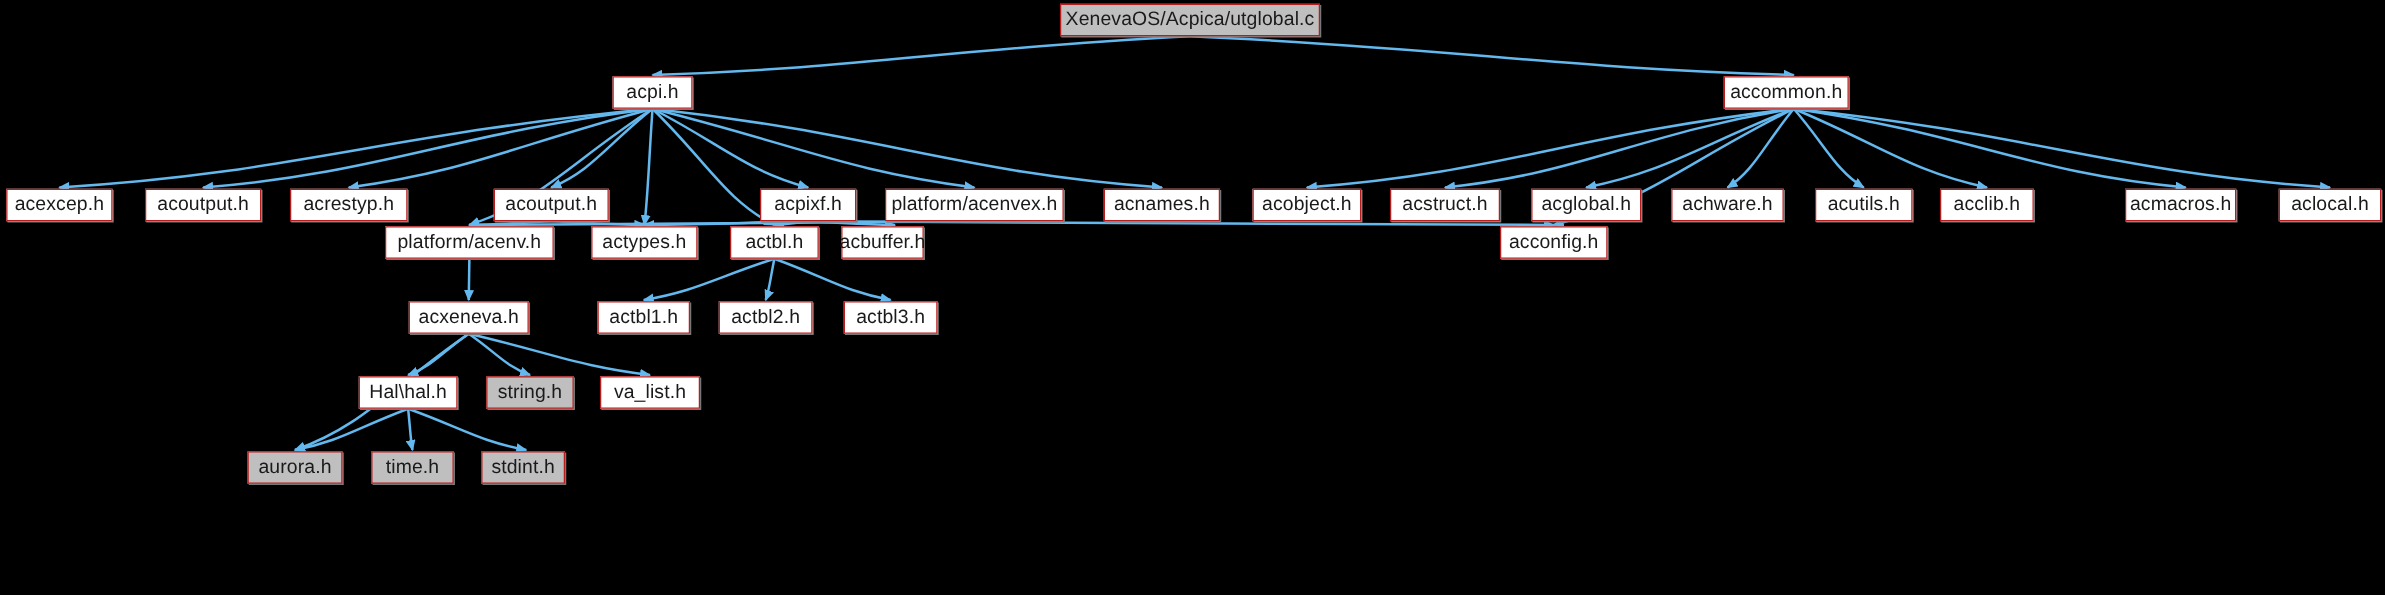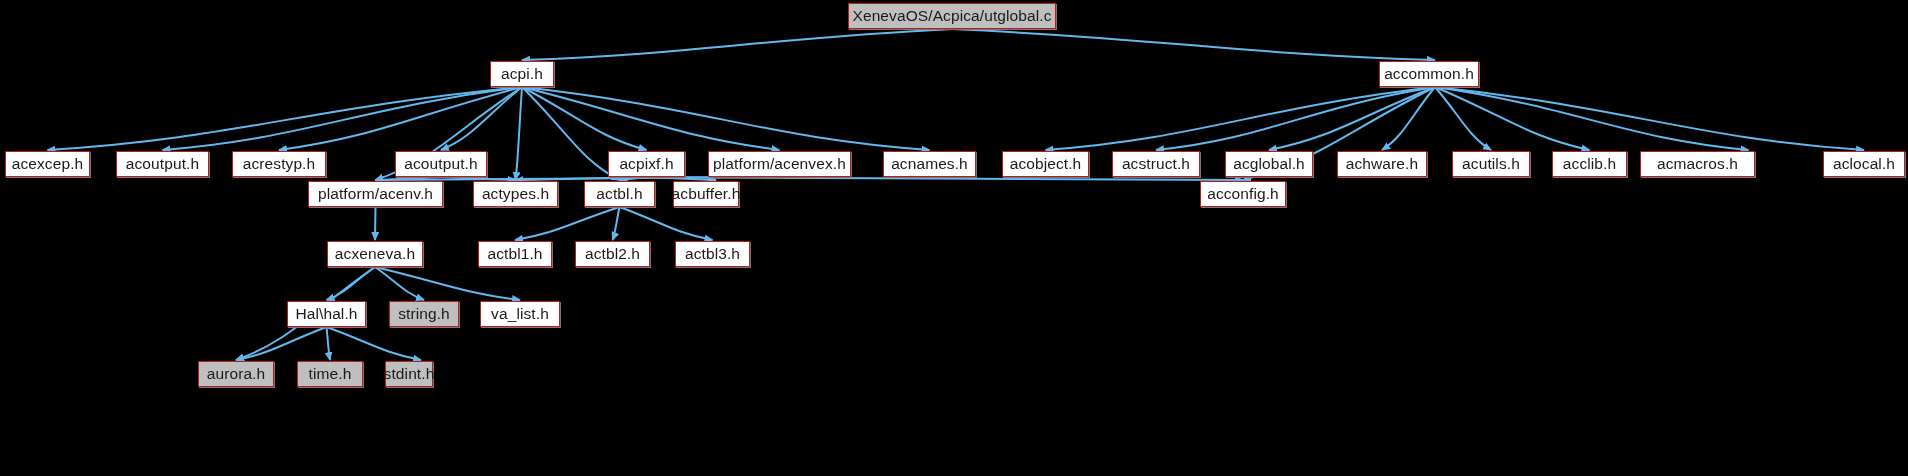--- a/index.html
+++ b/index.html
@@ -102,31 +102,31 @@
       <div class="node" style="left: 395px; top: 151px; width: 92px;">acoutput.h</div>
       <div class="node" style="left: 608px; top: 151px; width: 77px;">acpixf.h</div>
       <div class="node" style="left: 708px; top: 151px; width: 143px;">platform/acenvex.h</div>
       <div class="node" style="left: 883px; top: 151px; width: 93px;">acnames.h</div>
       <div class="node" style="left: 1002px; top: 151px; width: 87px;">acobject.h</div>
       <div class="node" style="left: 1112px; top: 151px; width: 88px;">acstruct.h</div>
       <div class="node" style="left: 1225px; top: 151px; width: 88px;">acglobal.h</div>
       <div class="node" style="left: 1337px; top: 151px; width: 90px;">achware.h</div>
       <div class="node" style="left: 1452px; top: 151px; width: 78px;">acutils.h</div>
       <div class="node" style="left: 1552px; top: 151px; width: 75px;">acclib.h</div>
-      <div class="node" style="left: 1640px; top: 151px; width: 115px; text-align: right;">acmacros.h</div>
+      <div class="node" style="left: 1700px; top: 151px; width: 89px; text-align: right;">acmacros.h</div>
       <div class="node" style="left: 1823px; top: 151px; width: 82px;">aclocal.h</div>
       <div class="node" style="left: 308px; top: 181px; width: 135px;">platform/acenv.h</div>
       <div class="node" style="left: 473px; top: 181px; width: 85px;">actypes.h</div>
       <div class="node" style="left: 584px; top: 181px; width: 71px; text-align: center;">actbl.h</div>
       <div class="node" style="left: 673px; top: 181px; width: 66px;">acbuffer.h</div>
       <div class="node" style="left: 1200px; top: 181px; width: 86px;">acconfig.h</div>
       <div class="node" style="left: 327px; top: 241px; width: 96px;">acxeneva.h</div>
       <div class="node" style="left: 478px; top: 241px; width: 74px;">actbl1.h</div>
       <div class="node" style="left: 575px; top: 241px; width: 75px; text-align: center;">actbl2.h</div>
       <div class="node" style="left: 675px; top: 241px; width: 75px;">actbl3.h</div>
       <div class="node" style="left: 287px; top: 301px; width: 79px;">Hal\hal.h</div>
       <div class="node filled" style="left: 389px; top: 301px; width: 70px;">string.h</div>
       <div class="node" style="left: 480px; top: 301px; width: 80px;">va_list.h</div>
       <div class="node filled" style="left: 198px; top: 361px; width: 76px;">aurora.h</div>
       <div class="node filled" style="left: 297px; top: 361px; width: 66px;">time.h</div>
-      <div class="node filled" style="left: 385px; top: 361px; width: 48px;">stdint.h</div>
+      <div class="node filled" style="left: 385px; top: 361px; width: 67px;">stdint.h</div>
     </div>
 </div>
 
 </body></html>

